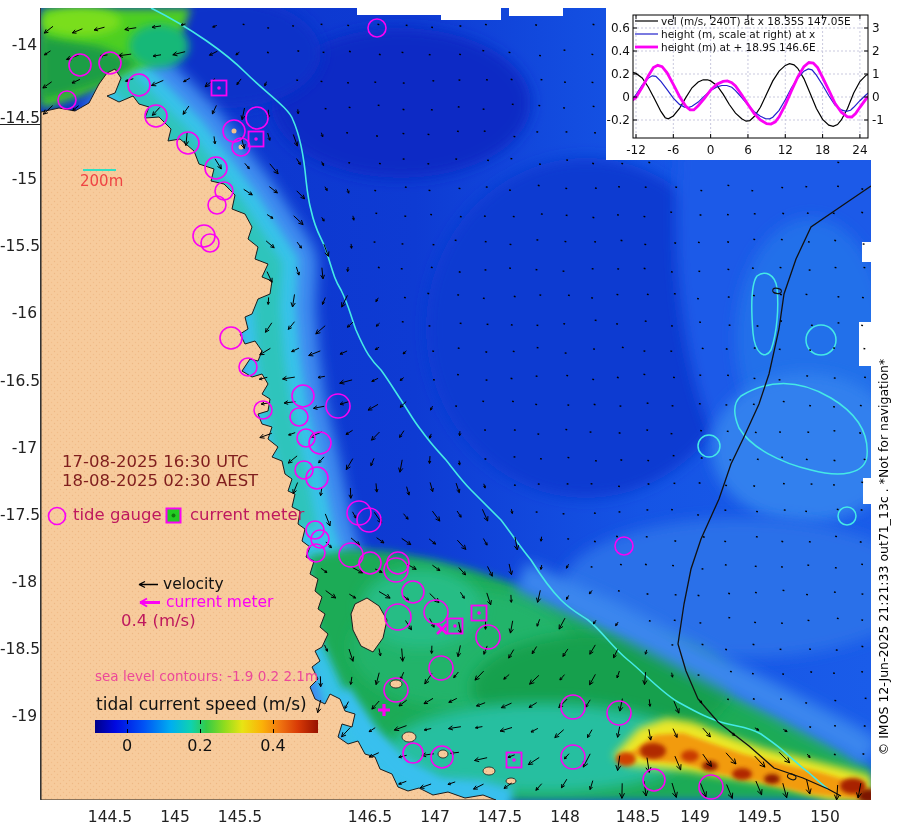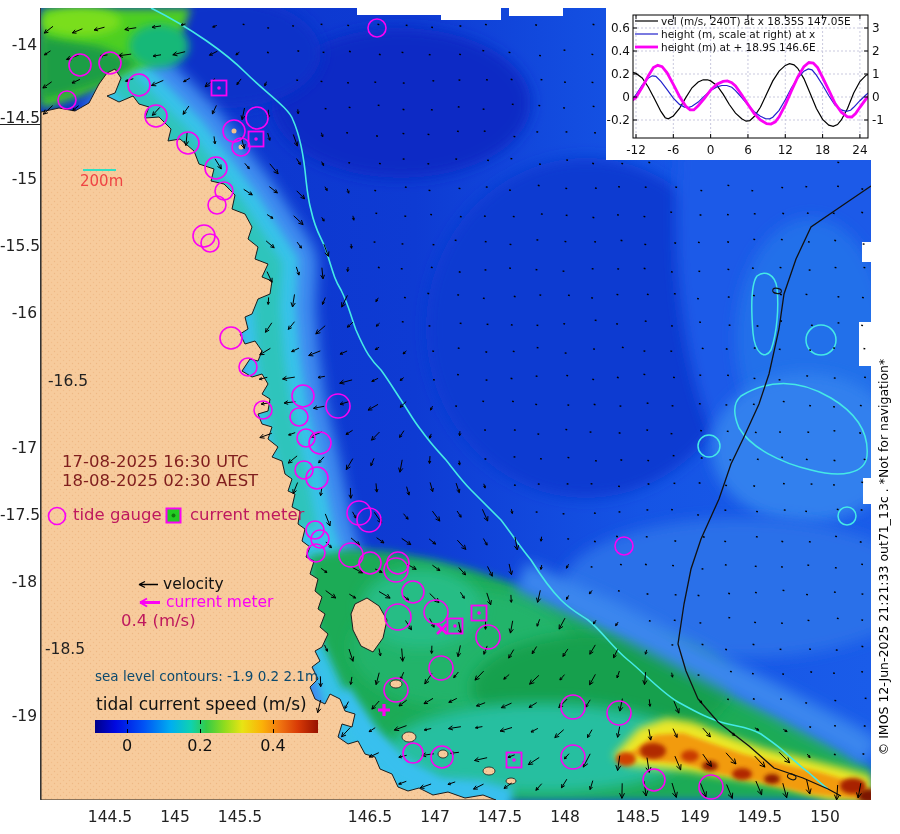--- a/index.html
+++ b/index.html
@@ -7,21 +7,21 @@
 body{font-family:"DejaVu Sans","Liberation Sans",sans-serif;color:#1a1a1a}
 #figure{position:relative;width:900px;height:834px;background:#fff;overflow:hidden}
 .abs{position:absolute}
 #map-area{position:absolute;left:40px;top:8px;width:830px;height:792px;border-left:1px solid #333;border-bottom:1px solid #555}
 .lat-label{position:absolute;left:0;width:37px;height:20px;line-height:20px;text-align:right;font-size:15.5px;color:#222}
 .lon-label{position:absolute;top:807px;width:60px;height:20px;line-height:20px;text-align:center;font-size:15.5px;color:#222}
 .datetime{position:absolute;left:62px;font-size:16.5px;line-height:19.5px;color:#7f1d1d;white-space:nowrap}
 .maplegend-label{position:absolute;font-size:16.5px;color:#be185d;white-space:nowrap}
 .vel-label{position:absolute;font-size:15.5px;color:#111;white-space:nowrap}
 .magenta-text{color:#fb02f4}
-#contour-note{position:absolute;left:95px;top:668px;font-size:13.5px;color:#0c4a6e;white-space:nowrap}
+#contour-note{position:absolute;left:95px;top:668px;font-size:13.5px;color:#ec4899;white-space:nowrap}
 #cb-title{position:absolute;left:96px;top:694px;font-size:17px;color:#111;white-space:nowrap}
 #colorbar{position:absolute;left:95px;top:720px;width:223px;height:13px;
  background:linear-gradient(to right,#000089 0%,#0008e0 9%,#0053f5 22%,#00aef0 34%,#0fd2b0 43%,#35cb46 50%,#8fdc1e 58%,#e8e414 66%,#fbb108 75%,#f07410 83%,#d83a06 91%,#971200 100%)}
 .cb-tick{position:absolute;width:1px;height:4px;background:#000}
 .cb-tick-label{position:absolute;top:736px;width:44px;text-align:center;font-size:16px;color:#111}
 #scalebar-line{position:absolute;left:83px;top:169px;width:33px;height:2px;background:#2fe0c4}
 #scalebar-label{position:absolute;left:80px;top:172px;font-size:15px;color:#ef4444}
 #inset{position:absolute;left:606px;top:8px;width:294px;height:152px;background:#fff}
 #copyright{position:absolute;left:664px;top:549px;width:440px;height:16px;transform:rotate(-90deg);
  text-align:center;font-size:12.5px;color:#000;white-space:nowrap}
@@ -197,25 +197,25 @@
       </g>
     </svg>
   </div>
 
   <div id="lat-labels">
       <div class="lat-label" style="top: 35px;">-14</div>
       <div class="lat-label" style="top: 108px; text-decoration: underline;">-14.5</div>
       <div class="lat-label" style="top: 169px;">-15</div>
       <div class="lat-label" style="top: 236px;">-15.5</div>
       <div class="lat-label" style="top: 303px;">-16</div>
-      <div class="lat-label" style="top: 371px; padding-left: 48px;">-16.5</div>
+      <div class="lat-label" style="top: 371px;">-16.5</div>
       <div class="lat-label" style="top: 438px;">-17</div>
       <div class="lat-label" style="top: 505px;">-17.5</div>
       <div class="lat-label" style="top: 572px;">-18</div>
-      <div class="lat-label" style="top: 639px; padding-left: 45px;">-18.5</div>
+      <div class="lat-label" style="top: 639px;">-18.5</div>
       <div class="lat-label" style="top: 706px;">-19</div>
     </div>
   <div id="lon-labels">
       <div class="lon-label" style="left: 80px;">144.5</div>
       <div class="lon-label" style="left: 145px;">145</div>
       <div class="lon-label" style="left: 210px;">145.5</div>
       <div class="lon-label" style="left: 275px; margin-top: 32px;">146</div>
       <div class="lon-label" style="left: 340px;">146.5</div>
       <div class="lon-label" style="left: 405px;">147</div>
       <div class="lon-label" style="left: 470px;">147.5</div>

